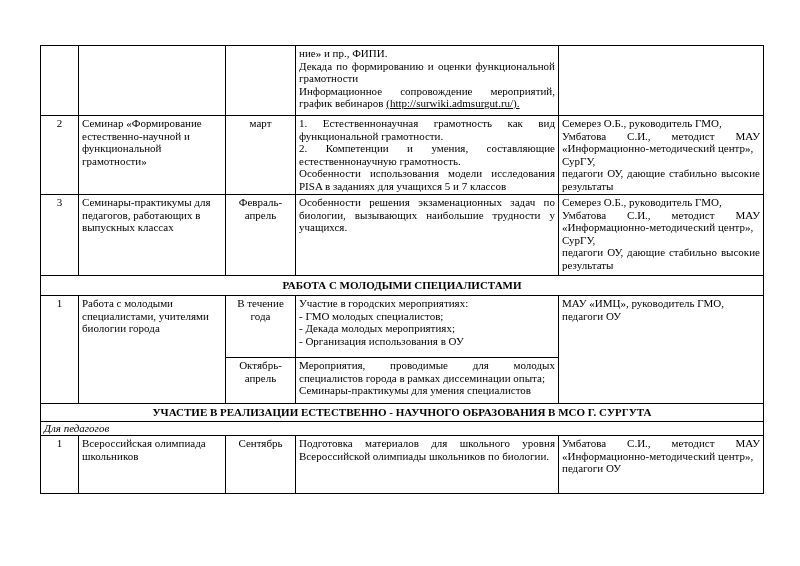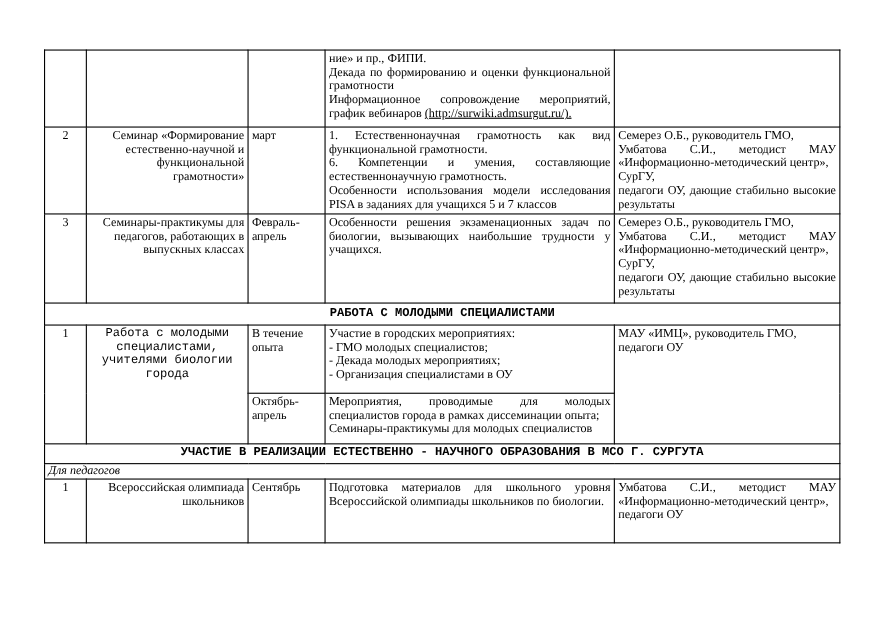--- a/index.html
+++ b/index.html
@@ -26,32 +26,31 @@
     font-size: 11px;
     line-height: 1.14;
   }
   table.plan td {
     border: 1px solid #000000;
     vertical-align: top;
     padding: 1px 3px 2px 3px;
     overflow: hidden;
   }
   .c-num  { text-align: center; }
-  .c-name { text-align: right; }
-  .c-name.centered { text-align: center; font-family: Liberation Mono, monospace; }
-  .c-date { }
+  .c-name { text-align: left; }
+  .c-name.centered { text-align: left; }
+  .c-date { text-align: center; }
   .c-content { text-align: justify; }
   .c-resp { text-align: justify; }
   .p { text-align: justify; }
   tr.sec td {
     text-align: center;
     font-weight: bold;
     padding: 2px 3px;
     vertical-align: middle;
-    font-family: Liberation Mono, monospace;
   }
   tr.for-teachers td {
     font-style: italic;
     text-align: left;
     padding: 0 3px 1px 3px;
   }
   .link {
     text-decoration: underline;
   }
 </style>
@@ -82,21 +81,21 @@
         </td>
         <td class="c-resp"></td>
       </tr>
 
       <tr style="height:75px">
         <td class="c-num">2</td>
         <td class="c-name">Семинар «Формирование естественно-научной и функциональной грамотности»</td>
         <td class="c-date">март</td>
         <td class="c-content">
             <div class="p">1. Естественнонаучная грамотность как вид функциональной грамотности.</div>
-            <div class="p">6. Компетенции и умения, составляющие естественнонаучную грамотность.</div>
+            <div class="p">2. Компетенции и умения, составляющие естественнонаучную грамотность.</div>
             <div class="p">Особенности использования модели исследования PISA в заданиях для учащихся 5 и 7 классов</div>
           </td>
         <td class="c-resp">
             <div class="p">Семерез О.Б., руководитель ГМО,</div>
             <div class="p">Умбатова С.И., методист МАУ «Информационно-методический центр»,</div>
             <div class="p">СурГУ,</div>
             <div class="p">педагоги ОУ, дающие стабильно высокие результаты</div>
           </td>
       </tr>
 
@@ -115,38 +114,38 @@
           </td>
       </tr>
 
       <tr class="sec" style="height:20px">
         <td colspan="5">РАБОТА С МОЛОДЫМИ СПЕЦИАЛИСТАМИ</td>
       </tr>
 
       <tr style="height:62px">
         <td class="c-num" rowspan="2">1</td>
         <td class="c-name centered" rowspan="2">Работа с молодыми специалистами, учителями биологии города</td>
-        <td class="c-date">В течение опыта</td>
+        <td class="c-date">В течение года</td>
         <td class="c-content">
             <div class="p">Участие в городских мероприятиях:</div>
             <div class="p">- ГМО молодых специалистов;</div>
             <div class="p">- Декада молодых мероприятиях;</div>
-            <div class="p">- Организация специалистами в ОУ</div>
+            <div class="p">- Организация использования в ОУ</div>
           </td>
         <td class="c-resp" rowspan="2">
             <div class="p">МАУ «ИМЦ», руководитель  ГМО,</div>
             <div class="p">педагоги ОУ</div>
           </td>
       </tr>
 
       <tr style="height:46px">
         <td class="c-date">Октябрь-апрель</td>
         <td class="c-content">
             <div class="p">Мероприятия, проводимые для молодых специалистов города в рамках диссеминации опыта;</div>
-            <div class="p">Семинары-практикумы для молодых специалистов</div>
+            <div class="p">Семинары-практикумы для умения специалистов</div>
           </td>
       </tr>
 
       <tr class="sec" style="height:16px">
         <td colspan="5">УЧАСТИЕ В РЕАЛИЗАЦИИ  ЕСТЕСТВЕННО - НАУЧНОГО ОБРАЗОВАНИЯ В МСО Г. СУРГУТА</td>
       </tr>
 
       <tr class="for-teachers" style="height:14px">
         <td colspan="5">Для педагогов</td>
       </tr>

